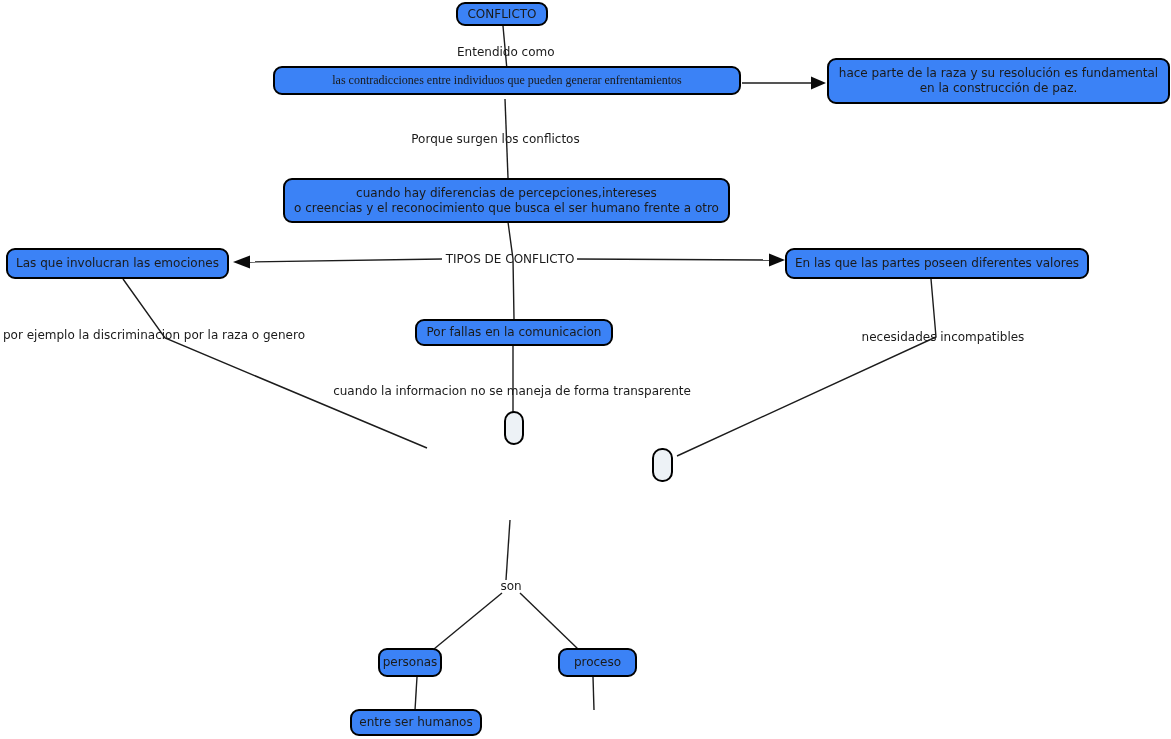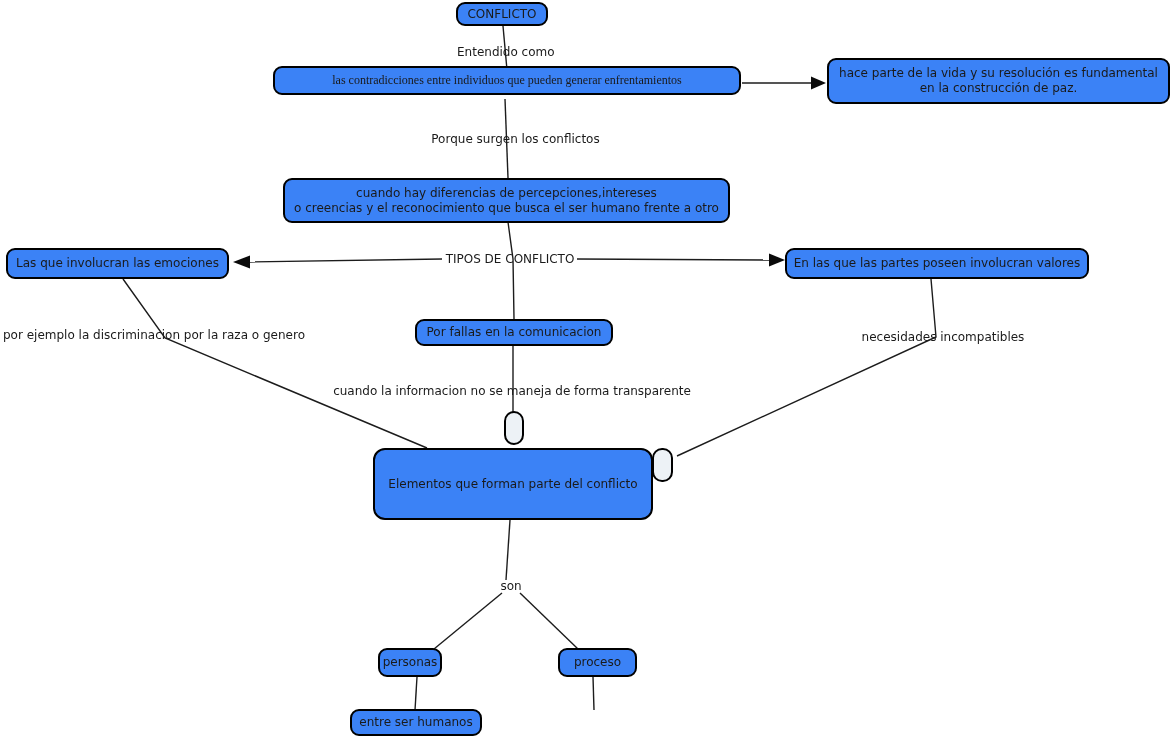--- a/index.html
+++ b/index.html
@@ -92,50 +92,49 @@
     <line x1="502" y1="593" x2="434" y2="649"></line>
 
     <line x1="520" y1="593" x2="578" y2="649"></line>
 
     <line x1="417" y1="677" x2="415" y2="710"></line>
 
     <line x1="593" y1="677" x2="594" y2="710"></line>
   </svg>
 
   <div class="linklabel" style="left:457px; top:45px; width:96px;">Entendido como</div>
-  <div class="linklabel" style="left:424px; top:132px; width:183px;">Porque surgen los conflictos</div>
+  <div class="linklabel" style="left:404px; top:132px; width:183px;">Porque surgen los conflictos</div>
   <div class="linklabel" style="left:435px; top:252px; width:150px;">TIPOS DE CONFLICTO</div>
   <div class="linklabel" style="left:3px; top:328px; text-align:left;">por ejemplo la discriminacion por la raza o genero</div>
   <div class="linklabel" style="left:858px; top:330px; width:170px;">necesidades incompatibles</div>
   <div class="linklabel" style="left:330px; top:384px; width:364px;">cuando la informacion no se maneja de forma transparente</div>
   <div class="linklabel" style="left:493px; top:579px; width:36px;">son</div>
 
   <div class="node" style="left:456px; top:2px; width:92px; height:24px;">CONFLICTO</div>
 
   <div class="node" style="left:273px; top:66px; width:468px; height:29px;font-family:Liberation Serif, serif;">las contradicciones entre individuos que pueden generar  enfrentamientos</div>
 
   <div class="node" style="left:827px; top:58px; width:343px; height:46px;">
-    <span class="ln">hace parte de la vida y su resolución es fundamental</span>
+    <span class="ln">hace parte de la raza y su resolución es fundamental</span>
     <span class="ln">en la construcción de paz.</span>
   </div>
 
   <div class="node" style="left:283px; top:178px; width:447px; height:45px;">
     <span class="ln">cuando hay diferencias de percepciones,intereses</span>
     <span class="ln">o creencias y el reconocimiento que busca el ser humano frente a otro</span>
   </div>
 
   <div class="node" style="left:6px; top:248px; width:223px; height:31px;text-align:center;">Las que involucran las emociones</div>
 
-  <div class="node" style="left:785px; top:248px; width:304px; height:31px;">En las que las partes poseen involucran valores</div>
+  <div class="node" style="left:785px; top:248px; width:304px; height:31px;">En las que las partes poseen diferentes valores</div>
 
   <div class="node" style="left:415px; top:319px; width:198px; height:27px;">Por fallas en la comunicacion</div>
 
   <div class="pill" style="left:504px; top:411px; width:20px; height:34px;"></div>
 
-  <div class="node big" style="left:373px; top:448px; width:280px; height:72px;">Elementos que forman parte del conflicto</div>
 
   <div class="pill" style="left:652px; top:448px; width:21px; height:34px;"></div>
 
   <div class="node" style="left:378px; top:648px; width:64px; height:29px;">personas</div>
 
   <div class="node" style="left:558px; top:648px; width:79px; height:29px;">proceso</div>
 
   <div class="node" style="left:350px; top:709px; width:132px; height:27px;">entre ser humanos</div>
 
 

